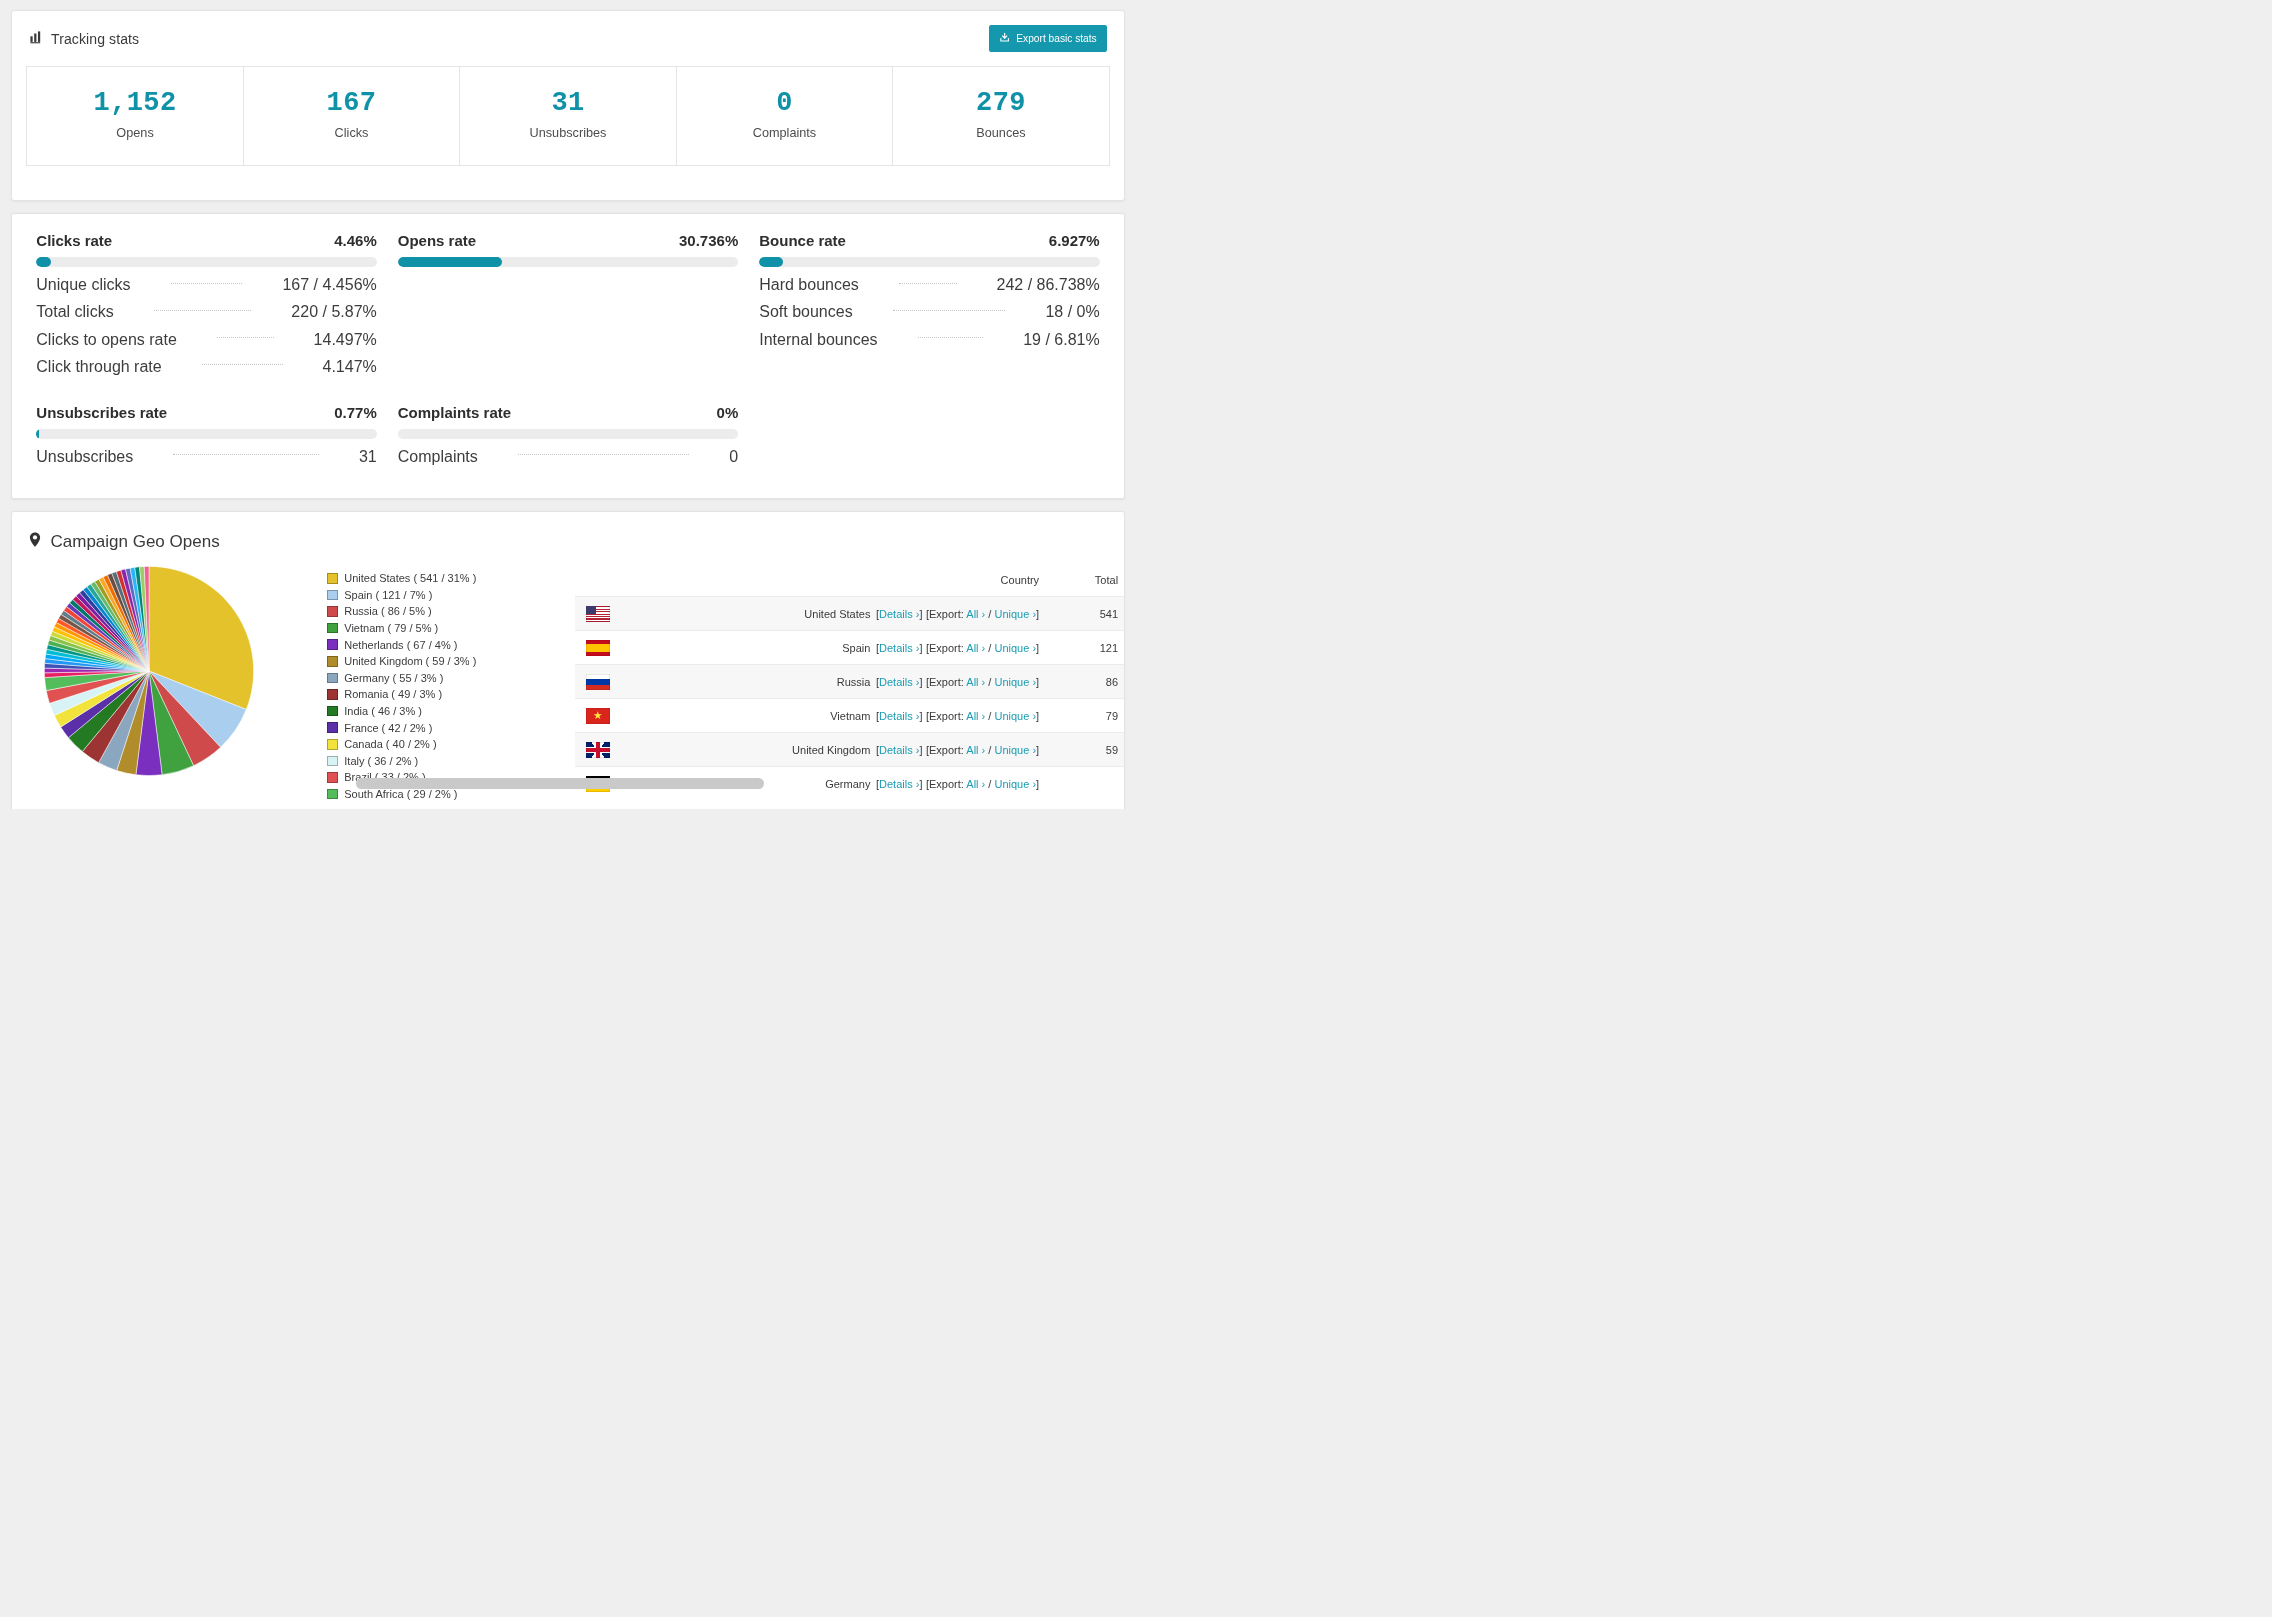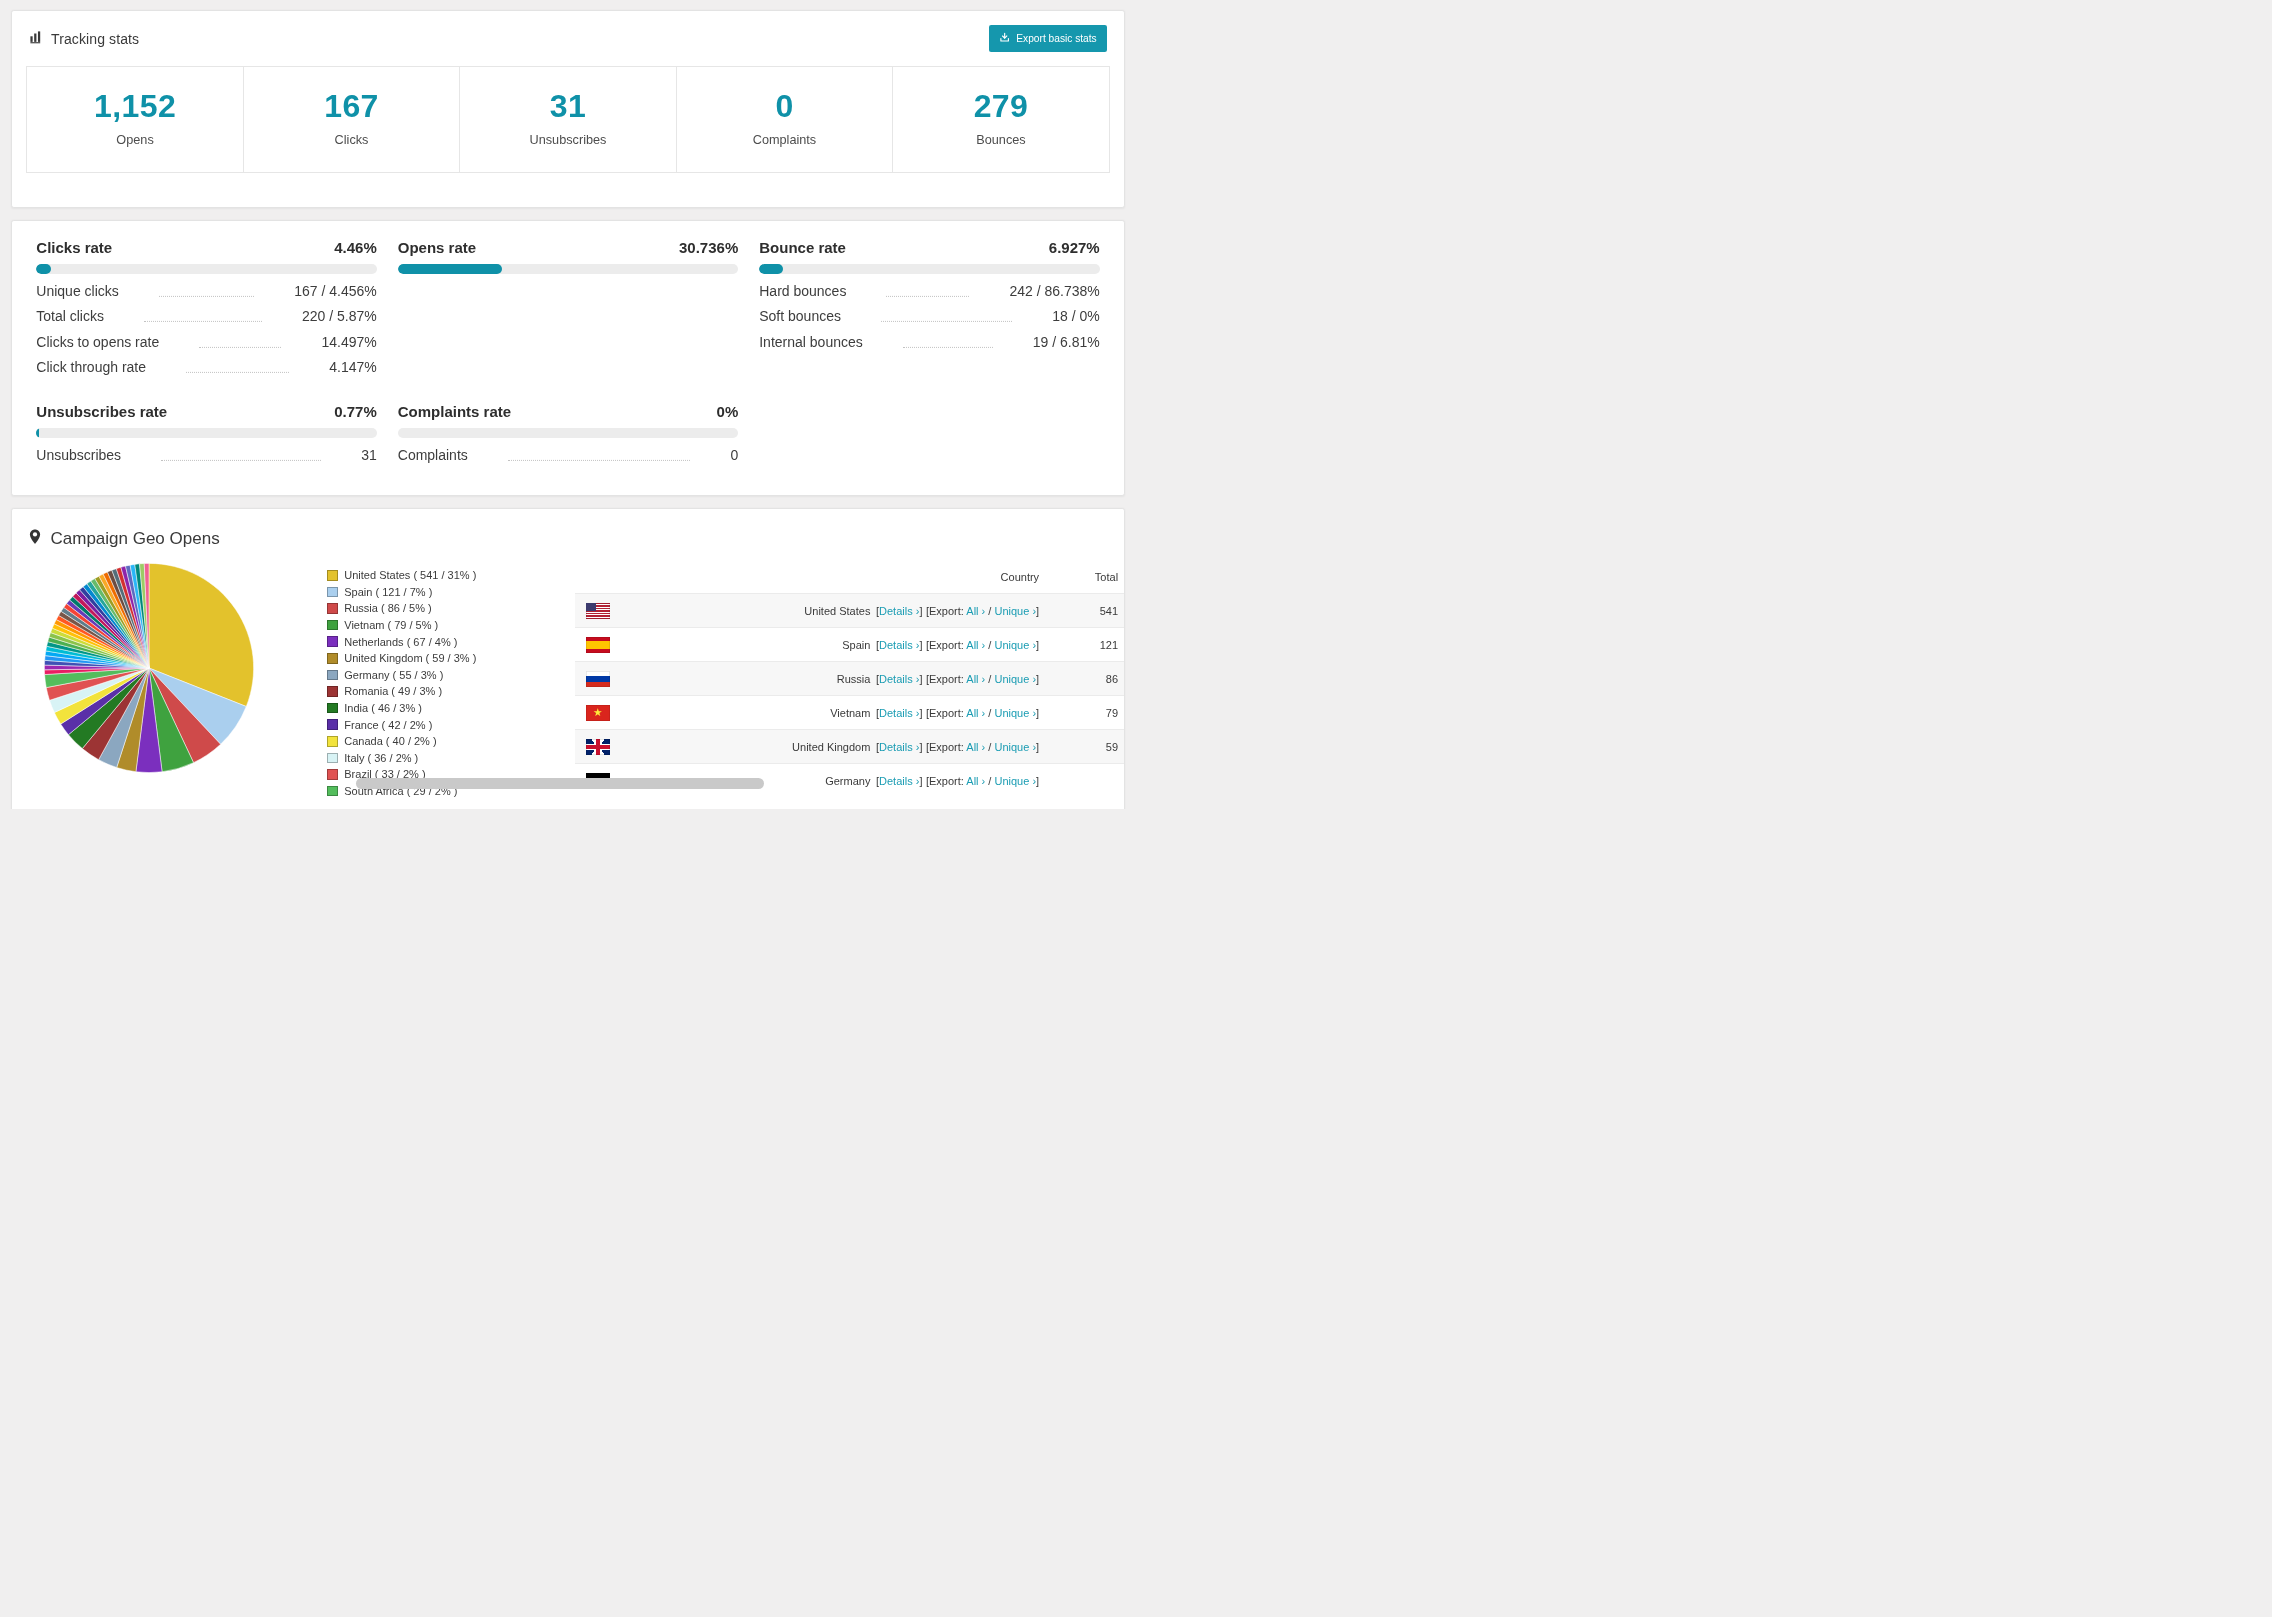--- a/index.html
+++ b/index.html
@@ -28,30 +28,30 @@
     display:flex; align-items:center; gap:5.6px;
     background:#1597ad; color:#fff; border:none; border-radius:2.1px;
     font-family:"Liberation Sans",sans-serif;
     font-size:10.2px; padding:7px 10px; cursor:pointer;
   }
   .stats-box {
     margin:0 14px; border:0.7px solid #e6e6e6; display:flex;
   }
   .stat { flex:1; text-align:center; padding:21px 0 25.4px; border-right:0.7px solid #e6e6e6; }
   .stat:last-child { border-right:none; }
-  .stat-value { font-size:32px; font-weight:bold; color:#0f91a8; letter-spacing:0.4px; }
+  .stat-value { font-size:27px; font-weight:bold; color:#0f91a8; letter-spacing:0.4px;font-family:Liberation Mono, monospace; }
   .stat-label { font-size:12.7px; color:#4d4d4d; margin-top:7.8px; }
   
   .card-rates { margin-top:11.3px; padding:18.4px 24px 32px; }
   .rates-grid { display:grid; grid-template-columns:1fr 1fr 1fr; column-gap:21px; row-gap:28px; }
   .rate-head { display:flex; justify-content:space-between; align-items:flex-start; font-size:15px; font-weight:bold; color:#2e2e2e; }
   .bar { height:10px; background:#ececec; border-radius:5.6px; margin-top:7.8px; overflow:hidden; }
   .bar-fill { height:100%; background:#0f91a8; border-radius:5.6px; }
   .rate-rows { margin-top:7px; }
-  .rrow { display:flex; align-items:flex-end; font-size:14px; color:#3d3d3d; margin-top:9.2px;gap:35px; }
+  .rrow { display:flex; align-items:center; font-size:16px; color:#3d3d3d; margin-top:9.2px;gap:35px; }
   .rlabel { white-space:nowrap; }
   .leader { flex:1; border-bottom:0.7px dotted #c2c2c2; margin:0 5px; transform:translateY(-2.1px); min-width:14px; }
   .rvalue { white-space:nowrap; }
   
   .card-geo { margin-top:12.7px; padding:14px 0 0; height:353px; overflow:hidden; }
   .geo-head { display:flex; align-items:center; gap:9.2px; padding:5.6px 17px 10px; font-size:17px; color:#3a3a3a; }
   .geo-content { display:flex; padding:2.8px 0 0 31px; }
   .pie-wrap { width:284px; padding-top:0; }
   .legend { width:248px; padding-top:7px; list-style:none; }
   .legend-item { display:flex; align-items:center; gap:6.4px; margin-bottom:4.6px; font-size:11px; color:#3c3c3c; cursor:pointer; }

